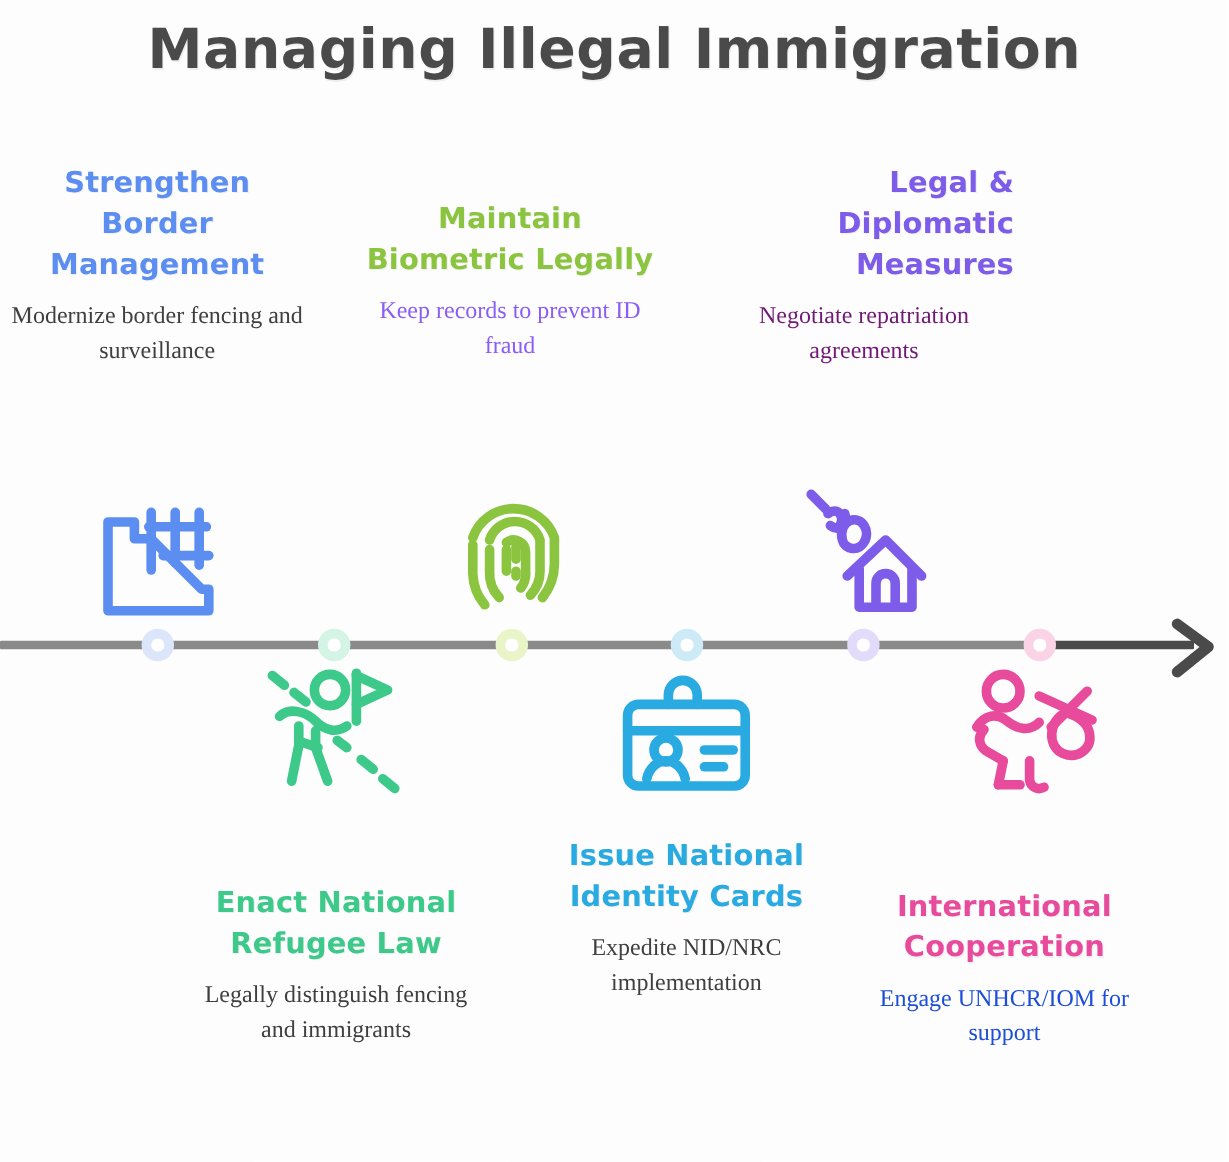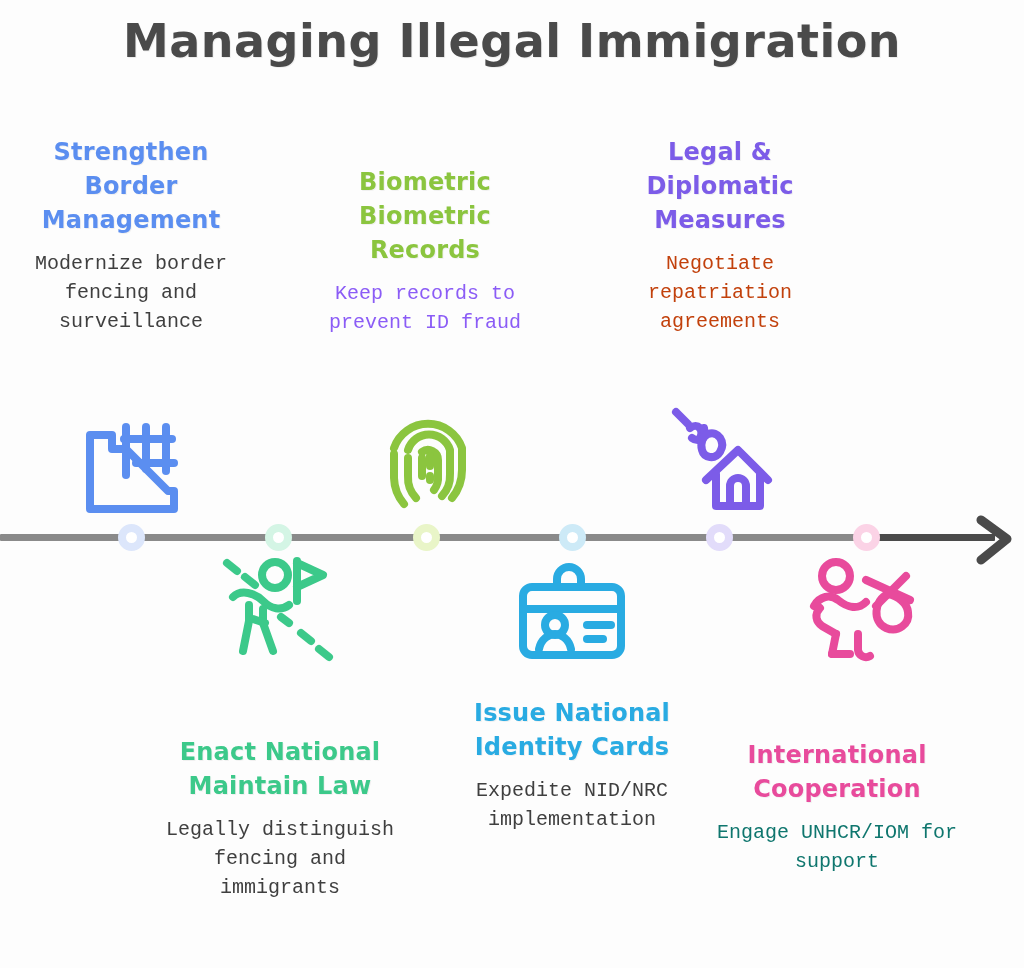--- a/index.html
+++ b/index.html
@@ -83,21 +83,21 @@
     font-family: "DejaVu Sans", sans-serif;
     font-size: 24px;
     font-weight: bold;
     line-height: 1.42;
     letter-spacing: 0.2px;
     text-shadow: 1px 1px 0 rgba(0,0,0,0.05);
   }
 
   .step-desc {
     margin-top: 12px;
-    font-family: Liberation Mono, monospace;
+    font-family: Liberation Serif, serif;
     font-size: 20px;
     font-weight: normal;
     line-height: 1.45;
     color: #3f3f3f;
   }
 
   
   .step.top { bottom: auto; }
 
   
@@ -117,27 +117,27 @@
 <div id="canvas">
 
   <div id="title" style="color: rgb(74, 74, 74);">Managing Illegal Immigration</div>
 
   <div class="step top" style="left: 6px; top: 135px; text-align: center;">
     <div class="step-title" style="color: rgb(91, 142, 240);">Strengthen Border Management</div>
     <div class="step-desc" style="color: rgb(63, 63, 63);">Modernize border fencing and surveillance</div>
   </div>
 
   <div class="step top" style="left: 300px; top: 165px;">
-    <div class="step-title" style="color: rgb(139, 197, 63);">Biometric Biometric Records</div>
+    <div class="step-title" style="color: rgb(139, 197, 63);">Maintain Biometric Legally</div>
     <div class="step-desc" style="color: #8b5cf6;">Keep records to prevent ID fraud</div>
   </div>
 
   <div class="step top" style="left: 595px; top: 135px;">
-    <div class="step-title" style="color: rgb(124, 92, 232);">Legal &amp; Diplomatic Measures</div>
-    <div class="step-desc" style="color: #c2410c;">Negotiate repatriation agreements</div>
+    <div class="step-title" style="color: rgb(124, 92, 232); text-align: right;">Legal &amp; Diplomatic Measures</div>
+    <div class="step-desc" style="color: #701a75;">Negotiate repatriation agreements</div>
   </div>
 
   <div class="icon-box" style="left: 72px; top: 408px;">
     <svg width="104" height="100" viewBox="0 0 104 100" fill="none" stroke="#5b8ef0" stroke-width="8" stroke-linecap="round" stroke-linejoin="round">
       <path d="M10 22 h22 v14 h14 l42 42 h6 v18 H10 Z"></path>
       <path d="M46 14 v48"></path>
       <path d="M66 14 v42"></path>
       <path d="M86 14 v44"></path>
       <path d="M44 26 h48"></path>
       <path d="M56 50 h38"></path>
@@ -224,27 +224,27 @@
       <path d="M34 78 l-4 20"></path>
       <path d="M30 98 h18"></path>
       <path d="M56 78 v16 a8 8 0 0 0 12 6"></path>
       <path d="M64 24 L108 44"></path>
       <path d="M104 20 L74 50"></path>
       <path d="M86 38c-14 6-16 28-2 34 12 5 24-4 22-16-1-9-10-16-20-18z"></path>
     </svg>
   </div>
 
   <div class="step" style="left: 155px; top: 735px;">
-    <div class="step-title" style="color: rgb(60, 201, 138);">Enact National Maintain Law</div>
+    <div class="step-title" style="color: rgb(60, 201, 138);">Enact National Refugee Law</div>
     <div class="step-desc" style="color: rgb(63, 63, 63);">Legally distinguish fencing and immigrants</div>
   </div>
 
   <div class="step" style="left: 447px; top: 696px;">
     <div class="step-title" style="color: rgb(41, 171, 226);">Issue National Identity Cards</div>
     <div class="step-desc" style="color: rgb(63, 63, 63);">Expedite NID/NRC implementation</div>
   </div>
 
   <div class="step" style="left: 712px; top: 738px;">
     <div class="step-title" style="color: rgb(232, 75, 156);">International Cooperation</div>
-    <div class="step-desc" style="color: #0f766e;">Engage UNHCR/IOM for support</div>
+    <div class="step-desc" style="color: #1d4ed8;">Engage UNHCR/IOM for support</div>
   </div>
 
 </div>
 
 </body></html>

